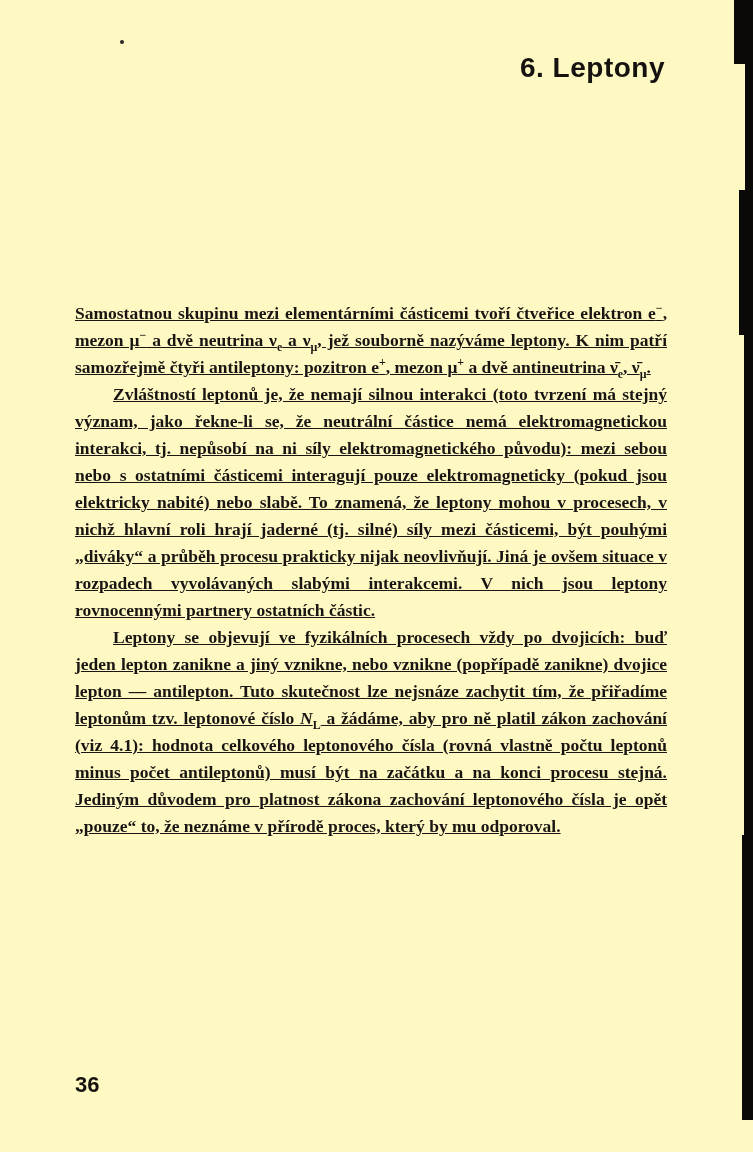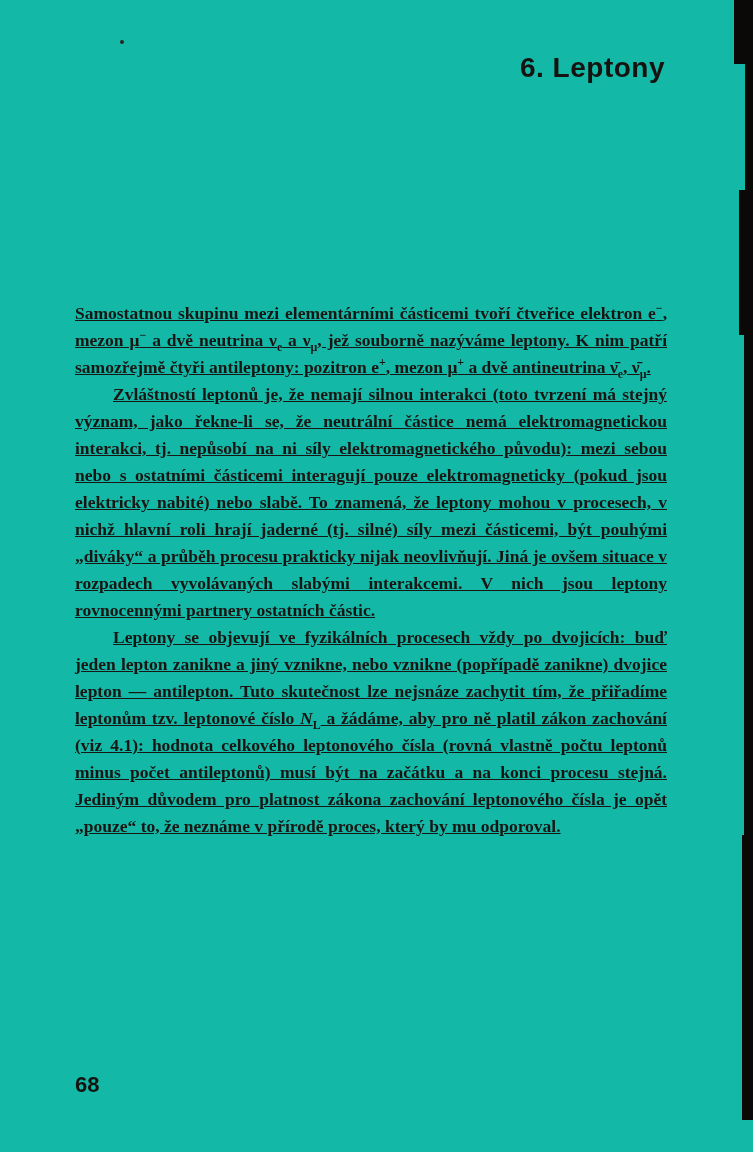--- a/index.html
+++ b/index.html
@@ -2,21 +2,21 @@
 <html><head>
 <meta charset="utf-8">
 <style>
   html,body{margin:0;padding:0;}
   body{
     width:753px;height:1152px;position:relative;
     background:#fdfcf9;overflow:hidden;
     font-family:"Liberation Serif", serif;
   }
   .page{
-    position:absolute;inset:0;background:#14b8a6;
+    position:absolute;inset:0;background:#fef9c3;
   }
   .title{
     position:absolute;top:52px;left:75px;width:590px;
     text-align:right;
     font-family:"Liberation Sans", sans-serif;
     font-weight:700;font-size:28px;color:#151210;
     letter-spacing:0.5px;
   }
   .body-text{
     position:absolute;top:300px;left:75px;width:592px;
@@ -52,21 +52,21 @@
 <div class="page">
 
   <div class="title">6. Leptony</div>
 
   <div class="body-text">
       <p><span>Samostatnou skupinu mezi elementárními částicemi tvoří čtveřice elektron e</span><sup>−</sup><span>, mezon μ</span><sup>−</sup><span> a dvě neutrina ν</span><sub>e</sub><span> a ν</span><sub>μ</sub><span>, jež souborně nazýváme leptony. K nim patří samozřejmě čtyři antileptony: pozitron e</span><sup>+</sup><span>, mezon μ</span><sup>+</sup><span> a dvě antineutrina ν̄</span><sub>e</sub><span>, ν̄</span><sub>μ</sub><span>.</span></p>
       <p class="indent"><span>Zvláštností leptonů je, že nemají silnou interakci (toto tvrzení má stejný význam, jako řekne-li se, že neutrální částice nemá elektromagnetickou interakci, tj. nepůsobí na ni síly elektromagnetického původu): mezi sebou nebo s ostatními částicemi interagují pouze elektromagneticky (pokud jsou elektricky nabité) nebo slabě. To znamená, že leptony mohou v procesech, v nichž hlavní roli hrají jaderné (tj. silné) síly mezi částicemi, být pouhými „diváky“ a průběh procesu prakticky nijak neovlivňují. Jiná je ovšem situace v rozpadech vyvolávaných slabými interakcemi. V nich jsou leptony rovnocennými partnery ostatních částic.</span></p>
       <p class="indent"><span>Leptony se objevují ve fyzikálních procesech vždy po dvojicích: buď jeden lepton zanikne a jiný vznikne, nebo vznikne (popřípadě zanikne) dvojice lepton — antilepton. Tuto skutečnost lze nejsnáze zachytit tím, že přiřadíme leptonům tzv. leptonové číslo </span><span class="it">N</span><sub>L</sub><span> a žádáme, aby pro ně platil zákon zachování (viz 4.1): hodnota celkového leptonového čísla (rovná vlastně počtu leptonů minus počet antileptonů) musí být na začátku a na konci procesu stejná. Jediným důvodem pro platnost zákona zachování leptonového čísla je opět „pouze“ to, že neznáme v přírodě proces, který by mu odporoval.</span></p>
     </div>
 
-  <div class="page-number">68</div>
+  <div class="page-number">36</div>
 
   <div class="speck"></div>
 
   <div class="edge edge-1"></div>
   <div class="edge edge-2"></div>
   <div class="edge edge-3"></div>
   <div class="edge edge-4"></div>
   <div class="edge edge-5"></div>
 
 </div>

